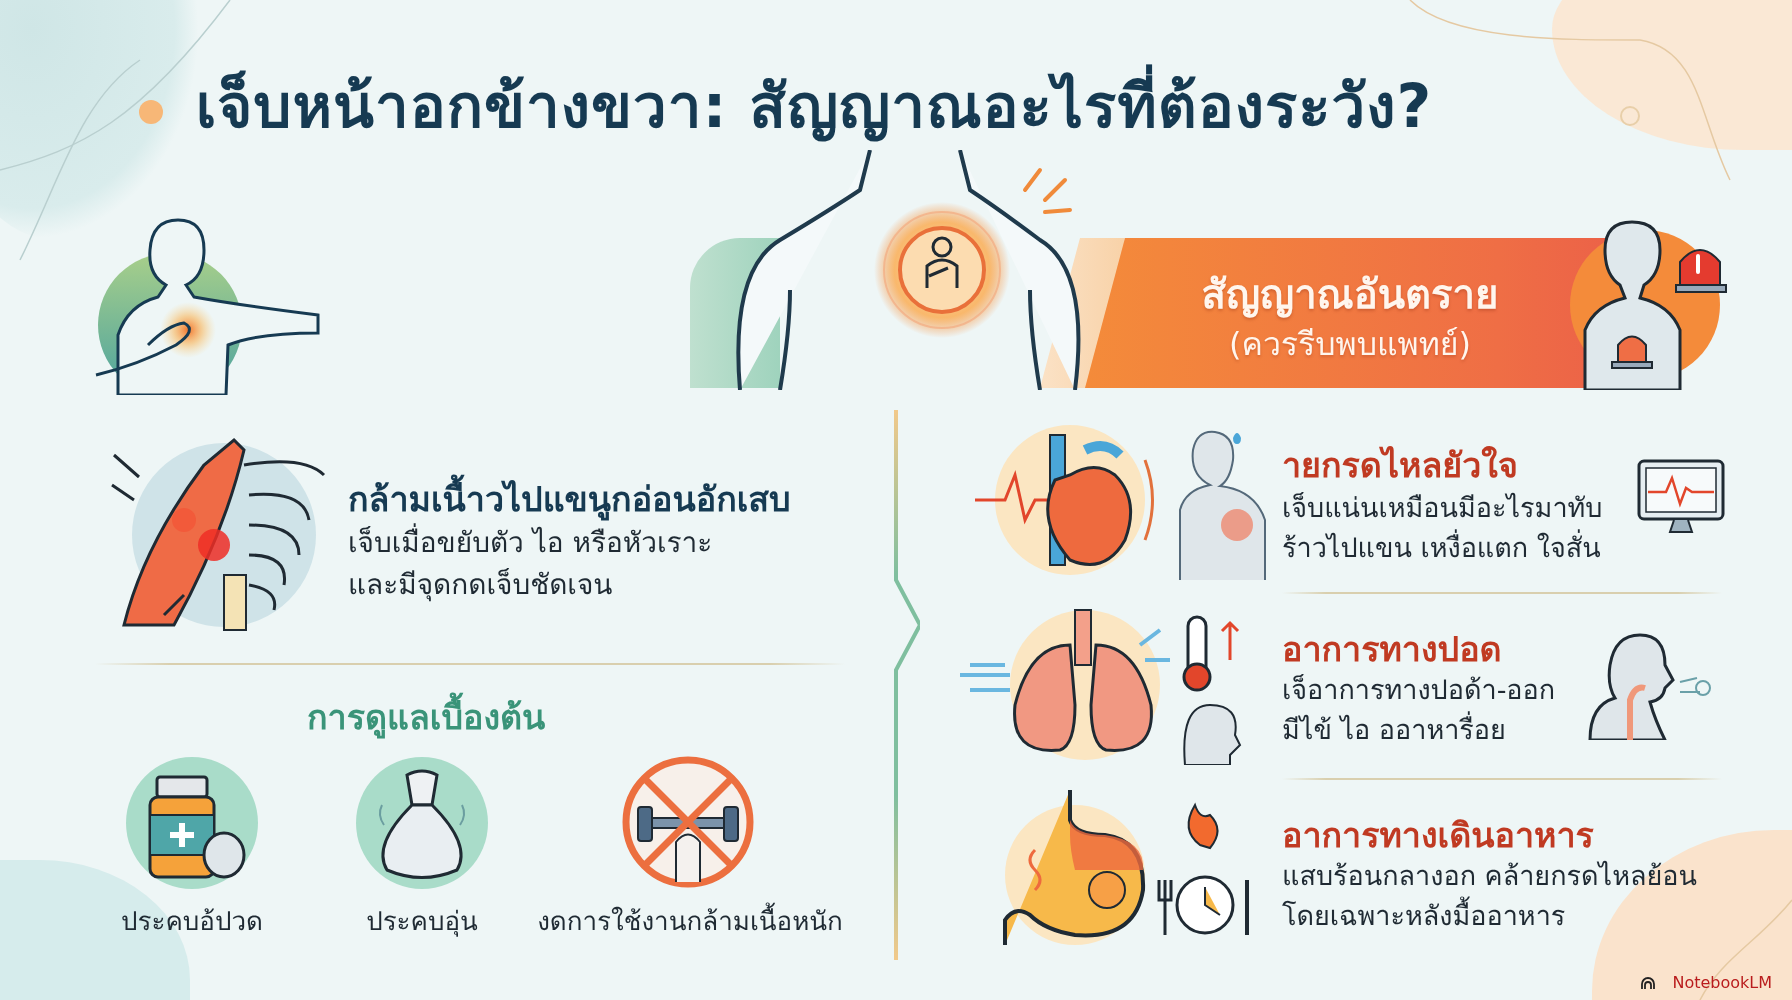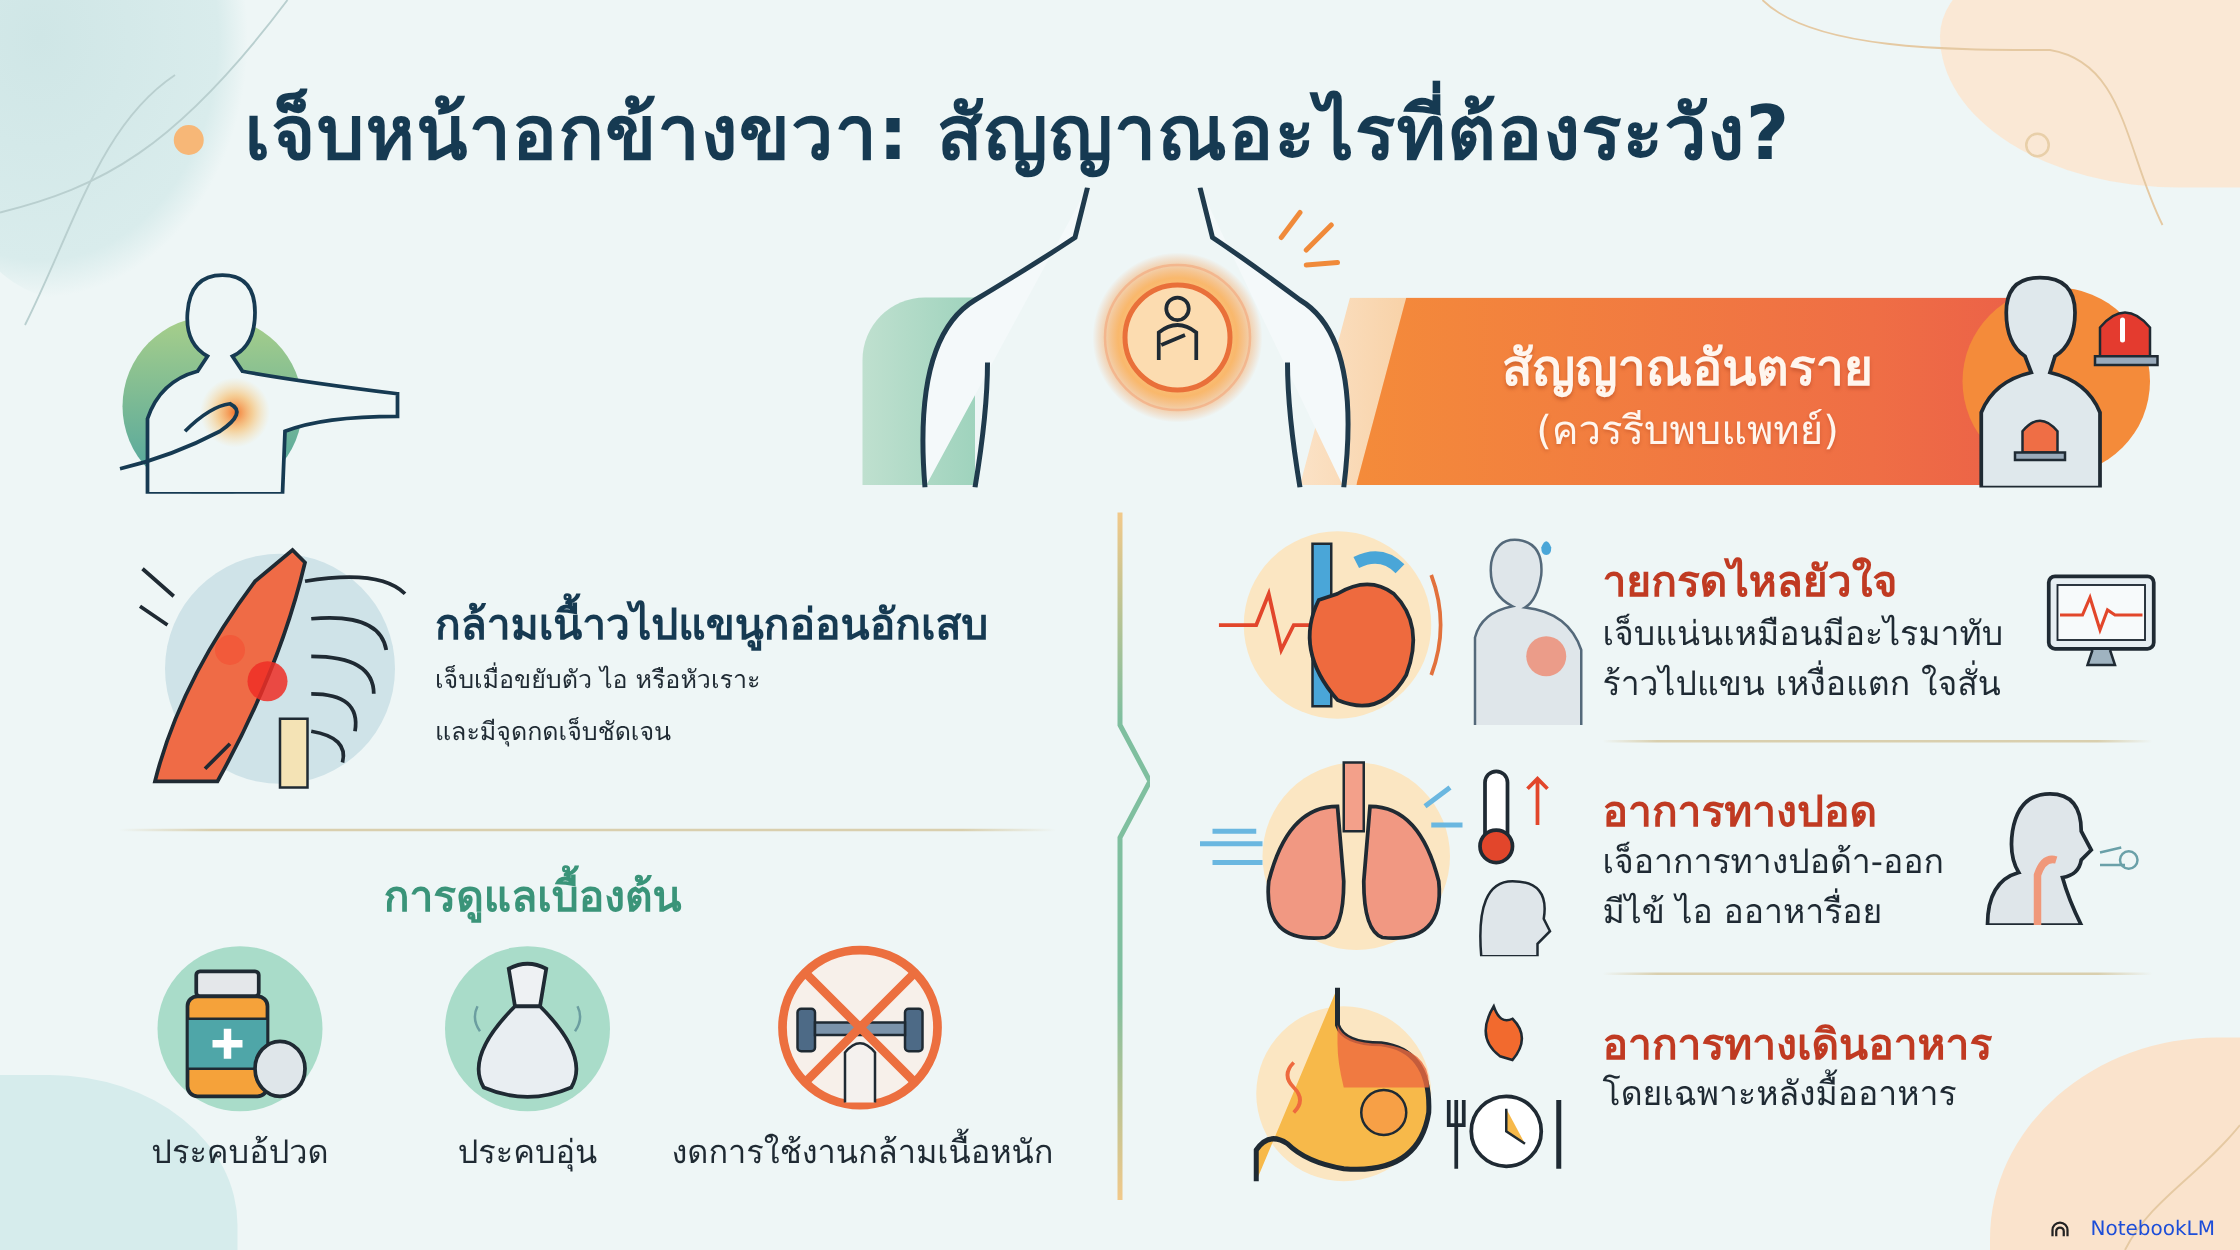--- a/index.html
+++ b/index.html
@@ -34,28 +34,28 @@
   .band-light { left: 1040px; top: 238px; width: 85px; height: 150px; background: linear-gradient(90deg,#fbe2c6,#f8d2a8); clip-path: polygon(40px 0, 100% 0, 60px 100%, 0 100%); }
   .danger-title { left: 1140px; top: 262px; width: 420px; text-align: center; font-size: 40px; font-weight: bold; color: #fff6ee; text-shadow: 0 2px 3px rgba(150,50,20,.35); }
   .danger-sub { left: 1140px; top: 318px; width: 420px; text-align: center; font-size: 32px; color: #fff6ee; text-shadow: 0 2px 3px rgba(150,50,20,.3); }
 
   
   .divider { left: 880px; top: 410px; width: 40px; height: 550px; }
 
   .hline { height: 2px; background: linear-gradient(90deg, transparent, #d9cfae 10%, #d9cfae 90%, transparent); }
 
   .sec-title { font-size: 34px; font-weight: bold; color: #163a52; }
-  .sec-text  { font-size: 20px; color: #1f2a33; line-height: 42px; }
+  .sec-text  { font-size: 28px; color: #1f2a33; line-height: 42px; }
   .care-title { font-size: 34px; font-weight: bold; color: #3a9479; }
   .care-label { font-size: 26px; color: #1f2a33; text-align: center; }
 
   .sym-title { font-size: 34px; font-weight: bold; color: #c03a22; }
   .sym-text  { font-size: 27px; color: #1f2a33; line-height: 40px; }
 
-  .footer { right: 20px; bottom: 8px; font-size: 16px; color: #1d4ed8; display: flex; align-items: center; gap: 16px; }
+  .footer { right: 20px; bottom: 8px; font-size: 16px; color: #b91c1c; display: flex; align-items: center; gap: 16px; }
 </style>
 </head>
 <body>
 
 <div class="abs blob-tl"></div>
 <div class="abs blob-tr"></div>
 <div class="abs blob-bl"></div>
 <div class="abs blob-br"></div>
 <svg class="abs" style="left:0;top:0" width="1792" height="1000">
   <path d="M0 170 C 80 150, 140 120, 230 0" stroke="#b9cfcf" stroke-width="1.5" fill="none"></path>
@@ -242,20 +242,21 @@
   <circle cx="112" cy="100" r="18" fill="#f7a046" stroke="#1f2a33" stroke-width="2"></circle>
   <path d="M40 60 Q30 70 40 80 Q50 90 40 100" fill="none" stroke="#ee6a3e" stroke-width="3"></path>
   <path d="M205 55 Q185 40 200 15 Q205 30 215 25 Q230 40 215 58 Z" fill="#f26a2e" stroke="#1f2a33" stroke-width="2"></path>
   <path d="M170 90 V145 M164 90 V110 H176 V90" stroke="#1f2a33" stroke-width="3" fill="none"></path>
   <circle cx="210" cy="115" r="28" fill="#fff" stroke="#1f2a33" stroke-width="3"></circle>
   <path d="M210 97 V115 L225 125" fill="#f7b94a" stroke="#1f2a33" stroke-width="2"></path>
   <path d="M252 90 V145" stroke="#1f2a33" stroke-width="4"></path>
 </svg>
 <div class="abs sym-title" style="left:1282px;top:808px">อาการทางเดินอาหาร</div>
 <div class="abs sym-text" style="left:1282px;top:856px">
+  <div>แสบร้อนกลางอก คล้ายกรดไหลย้อน</div>
   <div>โดยเฉพาะหลังมื้ออาหาร</div>
 </div>
 
 <div class="abs footer">
   <svg width="16" height="14" viewBox="0 0 16 14">
     <path d="M2 13 V8 A6 6 0 0 1 14 8 V13 M5 13 V9 A3 3 0 0 1 11 9 V13" fill="none" stroke="#222" stroke-width="1.8"></path>
   </svg>
   <span>NotebookLM</span>
 </div>
 

